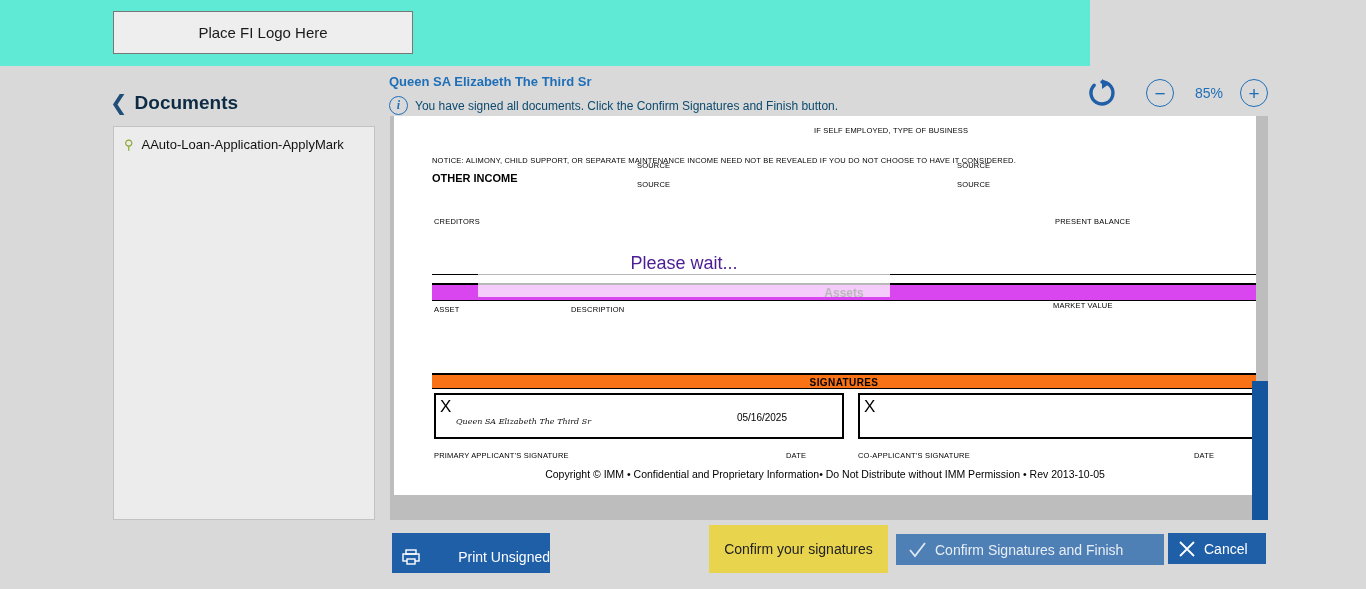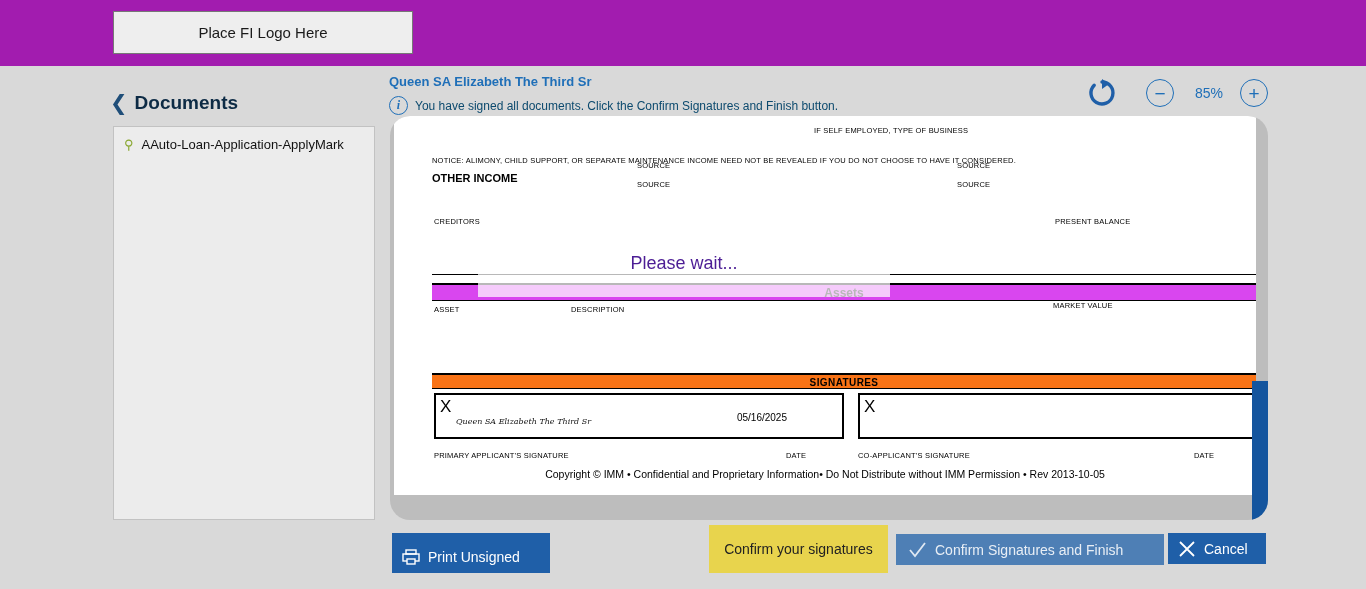--- a/index.html
+++ b/index.html
@@ -13,22 +13,22 @@
   #app {
     position: relative;
     width: 1366px; height: 589px;
     background: #d9d9d9;
   }
 
   
   .logo-bar {
     position: absolute;
     left: 0; top: 0;
-    width: 1366px; height: 66px;
-    background: #a21caf;
+    width: 1090px; height: 66px;
+    background: #5eead4;
   }
   .logo-box {
     position: absolute;
     left: 113px; top: 11px;
     width: 300px; height: 43px;
     background: #eeeeee;
     border: 1px solid #777;
     display: flex; align-items: center; justify-content: center;
     font-size: 15px; color: #1a1a1a;
   }
@@ -98,21 +98,20 @@
     font-size: 14px; color: #1f6fb8;
   }
 
   
   .viewer {
     position: absolute;
     left: 390px; top: 116px;
     width: 878px; height: 404px;
     background: #bdbdbd;
     overflow: hidden;
-    border-radius: 20px;
   }
   .page {
     position: absolute;
     left: 4px; top: 0px;
     width: 862px; height: 379px;
     background: #ffffff;
     font-size: 8px; color: #000;
   }
   .blue-strip {
     position: absolute; left: 862px; top: 265px;
@@ -161,20 +160,21 @@
   .btn {
     position: absolute;
     display: flex; align-items: center; gap: 8px;
     font-size: 14px; cursor: pointer;
   }
   .btn-print {
     left: 392px; top: 533px;
     width: 158px; height: 47px;
     background: #1f5fa8; color: #ffffff;
     padding-left: 10px;
+    justify-content: space-between;
   }
   .btn-confirm {
     left: 896px; top: 534px;
     width: 268px; height: 31px;
     background: #4e7fb5; color: #e8eef5;
     padding-left: 12px;
   }
   .btn-cancel {
     left: 1168px; top: 533px;
     width: 98px; height: 31px;

